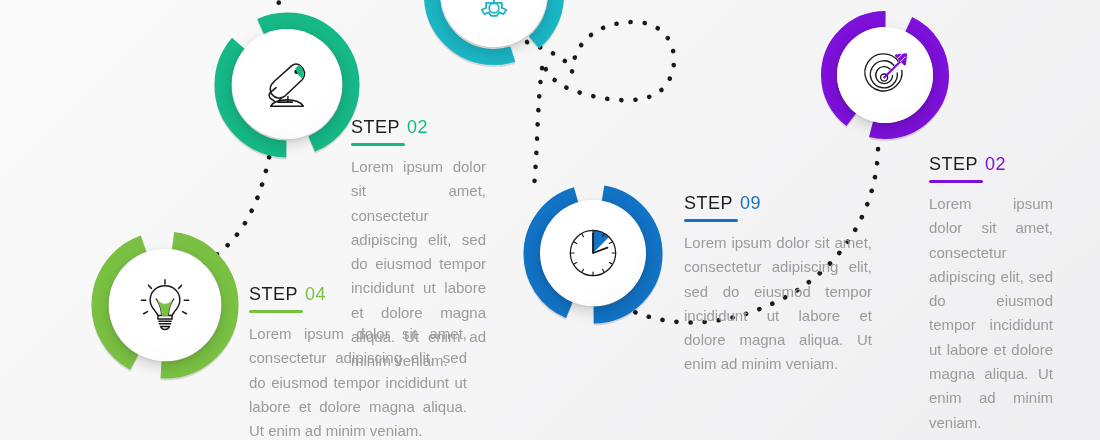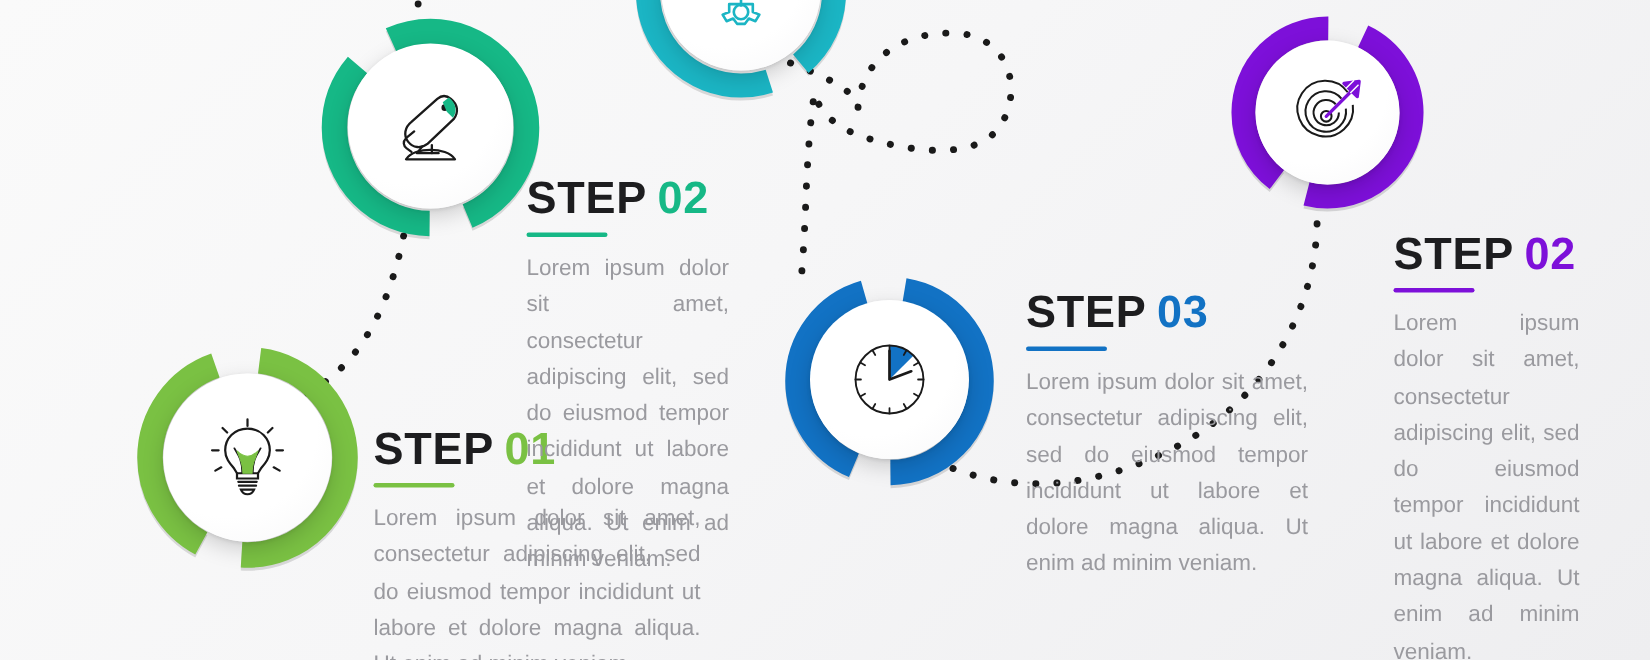--- a/index.html
+++ b/index.html
@@ -54,22 +54,22 @@
     display: flex;
     align-items: center;
     justify-content: center;
   }
 
   
   .step-block {
     position: absolute;
   }
   .step-title {
-    font-size: 30px;
-    font-weight: bold;
+    font-size: 18px;
+    font-weight: normal;
     letter-spacing: 0.5px;
     line-height: 1;
     margin: 0;
     white-space: nowrap;
   }
   .step-title .word {
     color: #1d1d1f;
   }
   .step-title .num {
     margin-left: 7px;
@@ -238,37 +238,37 @@
             <path d="M45 9 L57 7.5 L55.5 19.5 L51 15 Z"></path>
             <path d="M46.5 13 L53 6.5 M50 16.5 L56.5 10" stroke="#ffffff" stroke-width="1.1"></path>
           </g>
         </svg>
       </span>
     </div>
   </div>
 
   <div class="step-block" style="left:249px; top:285px; width:218px;">
     <div class="step-title">
-      <span class="word">STEP</span><span class="num" style="color:#7AC143;">01</span>
+      <span class="word">STEP</span><span class="num" style="color:#7AC143;">04</span>
     </div>
     <div class="rule" style="background:#7AC143;"></div>
     <p class="step-body">Lorem ipsum dolor sit amet, consectetur adipiscing elit, sed do eiusmod tempor incididunt ut labore et dolore magna aliqua. Ut enim ad minim veniam.</p>
   </div>
 
   <div class="step-block" style="left:351px; top:118px; width:135px;">
     <div class="step-title">
       <span class="word">STEP</span><span class="num" style="color:#16B886;">02</span>
     </div>
     <div class="rule" style="background:#16B886;"></div>
     <p class="step-body">Lorem ipsum dolor sit amet, consectetur adipiscing elit, sed do eiusmod tempor incididunt ut labore et dolore magna aliqua. Ut enim ad minim veniam.</p>
   </div>
 
   <div class="step-block" style="left:684px; top:194px; width:188px;">
     <div class="step-title">
-      <span class="word">STEP</span><span class="num" style="color:#1272C4;">03</span>
+      <span class="word">STEP</span><span class="num" style="color:#1272C4;">09</span>
     </div>
     <div class="rule" style="background:#1272C4;"></div>
     <p class="step-body">Lorem ipsum dolor sit amet, consectetur adipiscing elit, sed do eiusmod tempor incididunt ut labore et dolore magna aliqua. Ut enim ad minim veniam.</p>
   </div>
 
   <div class="step-block" style="left:929px; top:155px; width:124px;">
     <div class="step-title">
       <span class="word">STEP</span><span class="num" style="color:#7D10D9;">02</span>
     </div>
     <div class="rule" style="background:#7D10D9;"></div>

